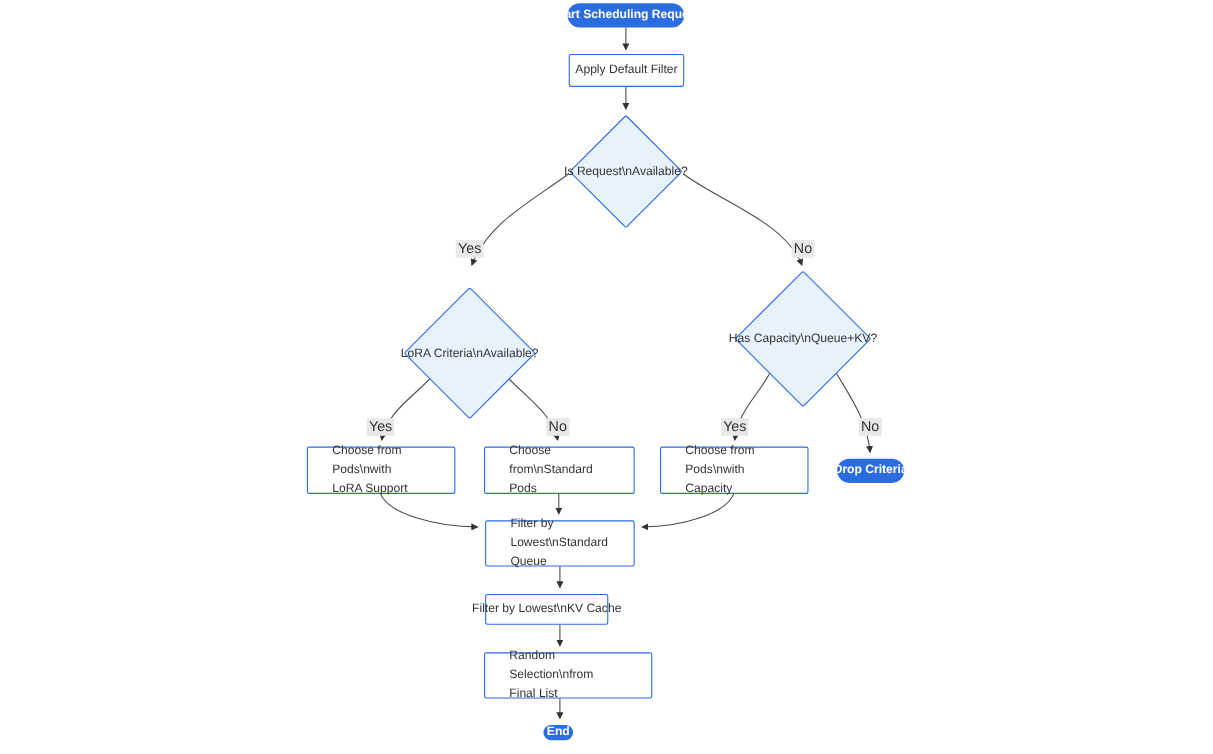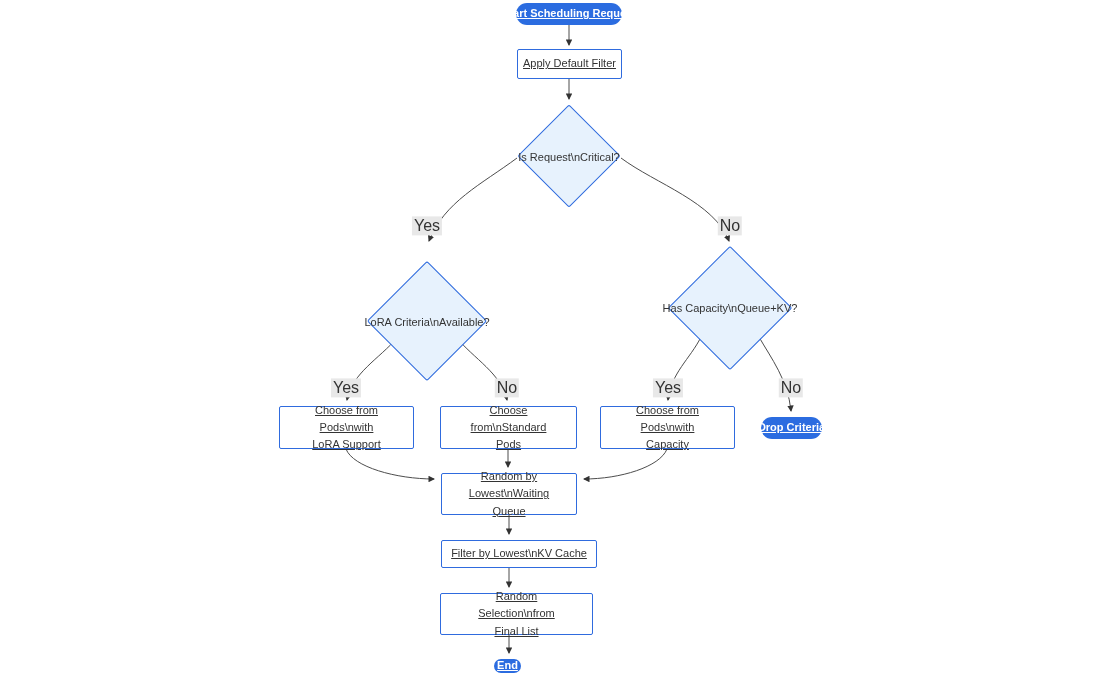--- a/index.html
+++ b/index.html
@@ -13,22 +13,22 @@
   }
   html,body{margin:0;padding:0;}
   body{
     width:1103px;height:685px;position:relative;background:#ffffff;
     font-family:"Liberation Sans", sans-serif;overflow:hidden;
   }
   #edges{position:absolute;left:0;top:0;width:1103px;height:685px;}
   .node{
     position:absolute;box-sizing:border-box;
     display:flex;align-items:center;justify-content:center;
-    text-align:center;font-size:11px;color:var(--text);
-    line-height:1.55;white-space:pre-line;text-decoration:underline;
+    text-align:left;font-size:11px;color:var(--text);
+    line-height:1.55;white-space:pre-line;
   }
   .rect{
     background:var(--node-fill);
     border:1.5px solid var(--node-border);
     border-radius:2px;padding:2px 22px;
   }
   .pill{
     background:var(--accent);color:#ffffff;font-weight:600;
     border-radius:11px;white-space:pre;padding:0 8px;
   }
@@ -40,21 +40,21 @@
     transform:rotate(45deg);box-sizing:border-box;border-radius:2px;
   }
   .diamond-label{
     position:absolute;left:50%;top:50%;transform:translate(-50%,-50%);
     width:150px;text-align:center;font-size:11px;color:var(--text);
     white-space:pre;
   }
   .edge-label{
     position:absolute;transform:translate(-50%,-50%);
     background:var(--label-bg);color:var(--text);
-    font-size:16px;padding:0px 2px;line-height:1.2;white-space:pre;
+    font-size:13px;padding:0px 2px;line-height:1.2;white-space:pre;
   }
   .nowrap{white-space:pre;}
 </style>
 </head>
 <body>
 
 <svg id="edges" viewBox="0 0 1103 685">
   <defs>
     <marker id="arrow" viewBox="0 0 10 10" refX="8.5" refY="5" markerWidth="6.5" markerHeight="6.5" orient="auto-start-reverse">
       <path d="M0,0 L10,5 L0,10 z" fill="#333333"></path>
@@ -77,21 +77,21 @@
     <path d="M509,635 V653" marker-end="url(#arrow)"></path>
   </g>
 </svg>
 
 <div class="node pill" style="left:516px;top:3px;width:106px;height:22px;">Start Scheduling Request</div>
 
 <div class="node rect nowrap" style="left:517px;top:49px;width:105px;height:30px;">Apply Default Filter</div>
 
 <div class="diamond-wrap" style="left:569px;top:156px;width:73px;height:73px;">
   <div class="diamond-shape"></div>
-  <div class="diamond-label">Is Request\nCritical?</div>
+  <div class="diamond-label">Is Request\nAvailable?</div>
 </div>
 
 <div class="diamond-wrap" style="left:427px;top:321px;width:85px;height:85px;">
   <div class="diamond-shape"></div>
   <div class="diamond-label">LoRA Criteria\nAvailable?</div>
 </div>
 
 <div class="diamond-wrap" style="left:730px;top:308px;width:88px;height:88px;">
   <div class="diamond-shape"></div>
   <div class="diamond-label">Has Capacity\nQueue+KV?</div>
@@ -101,24 +101,24 @@
 LoRA Support</div>
 
 <div class="node rect" style="left:440px;top:406px;width:137px;height:43px;">Choose from\nStandard
 Pods</div>
 
 <div class="node rect" style="left:600px;top:406px;width:135px;height:43px;">Choose from Pods\nwith
 Capacity</div>
 
 <div class="node pill" style="left:761px;top:417px;width:61px;height:22px;">Drop Criteria</div>
 
-<div class="node rect" style="left:441px;top:473px;width:136px;height:42px;">Random by Lowest\nWaiting
+<div class="node rect" style="left:441px;top:473px;width:136px;height:42px;">Filter by Lowest\nStandard
 Queue</div>
 
-<div class="node rect nowrap" style="left:441px;top:540px;width:156px;height:28px;">Filter by Lowest\nKV Cache</div>
+<div class="node rect nowrap" style="left:441px;top:540px;width:112px;height:28px;">Filter by Lowest\nKV Cache</div>
 
 <div class="node rect" style="left:440px;top:593px;width:153px;height:42px;">Random Selection\nfrom
 Final List</div>
 
 <div class="node pill" style="left:494px;top:659px;width:27px;height:14px;padding:0 4px;">End</div>
 
 <div class="edge-label" style="left:427px;top:226px;">Yes</div>
 <div class="edge-label" style="left:730px;top:226px;">No</div>
 <div class="edge-label" style="left:346px;top:388px;">Yes</div>
 <div class="edge-label" style="left:507px;top:388px;">No</div>

